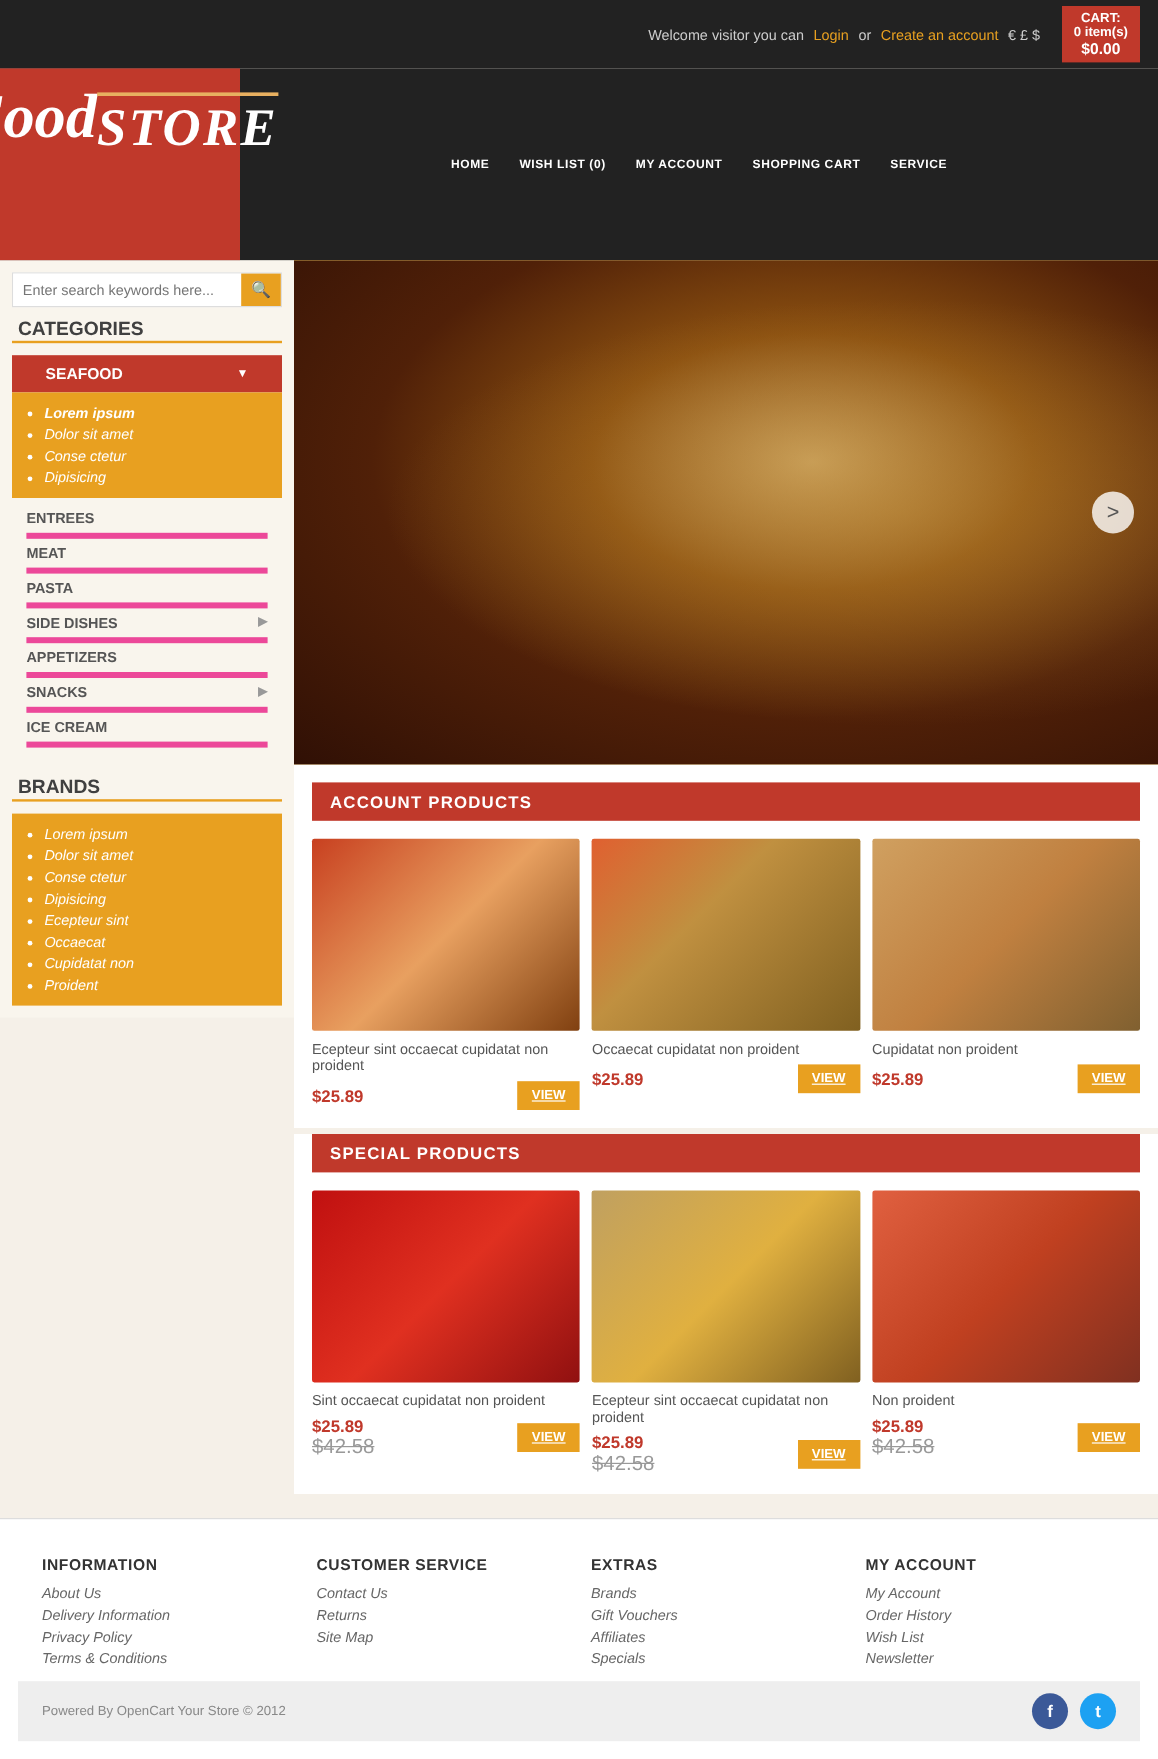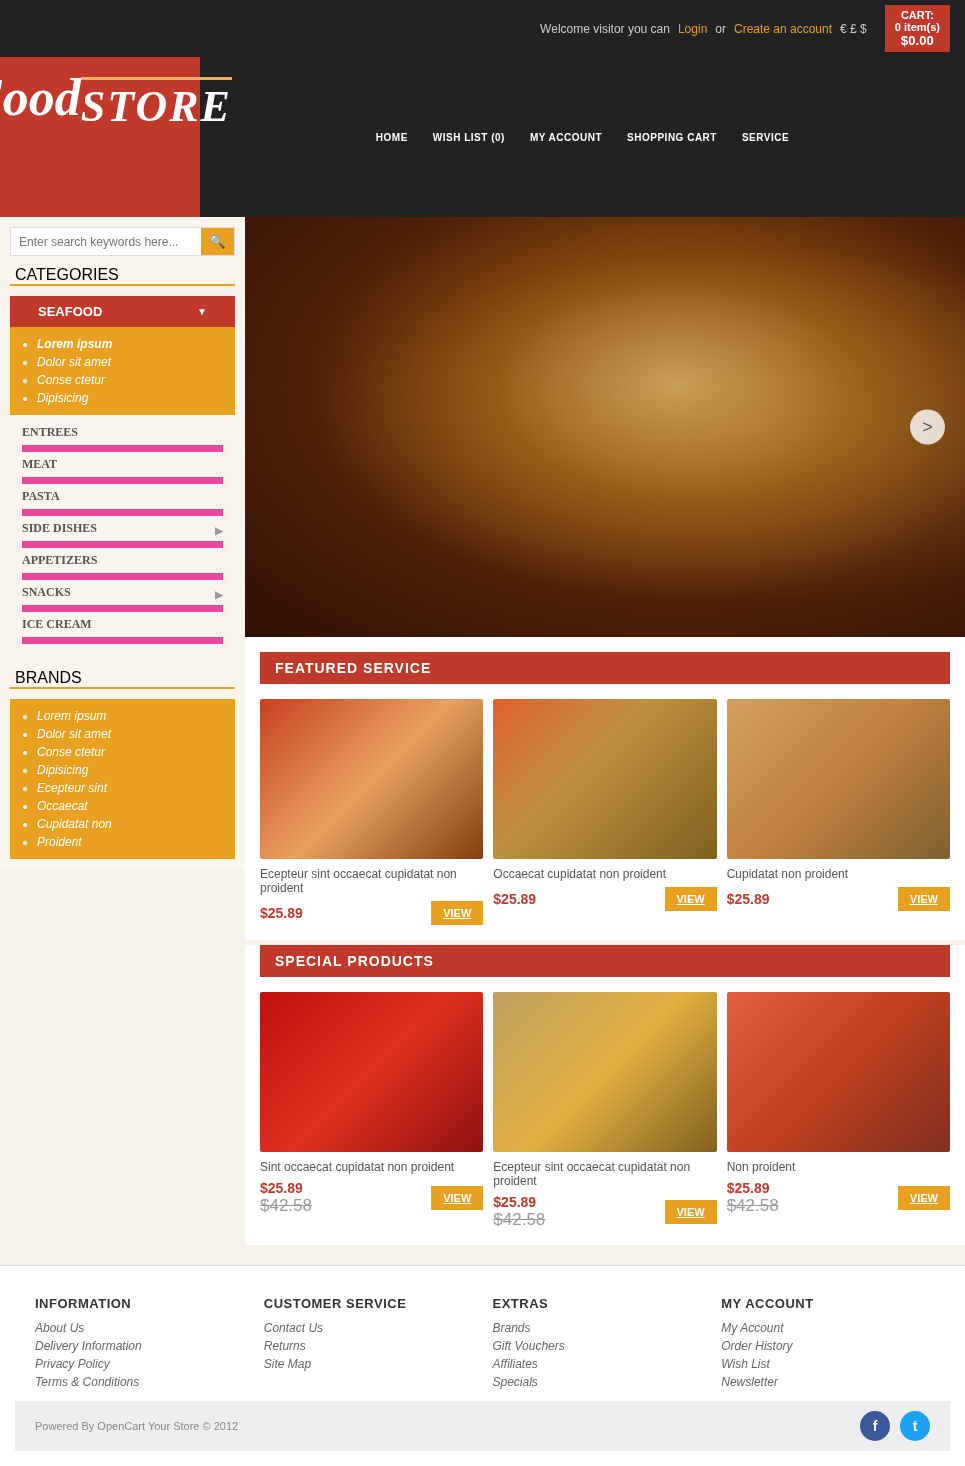--- a/index.html
+++ b/index.html
@@ -27,33 +27,33 @@
 
     
     .sidebar { width: 245px; min-width: 245px; background: #f9f5ed; }
 
     .search-box { padding: 10px; }
     .search-input-wrap { display: flex; border: 1px solid #ddd; background: white; }
     .search-input-wrap input { flex: 1; border: none; outline: none; padding: 6px 8px; font-size: 12px; color: #999; }
     .search-btn { background: #e8a020; border: none; padding: 6px 8px; cursor: pointer; color: white; }
 
     .categories-section { padding: 0 10px 10px; }
-    .section-title { color: #000000; font-size: 16px; font-weight: normal; text-transform: uppercase; margin-bottom: 8px; padding-left: 5px; }
+    .section-title { color: #404040; font-size: 16px; font-weight: bold; text-transform: uppercase; margin-bottom: 8px; padding-left: 5px; }
     .section-title-border { border-bottom: 2px solid #e8a020; margin-bottom: 10px; }
 
     .cat-dropdown { background: #c0392b; color: white; padding: 8px 28px; font-size: 13px; font-weight: bold; display: flex; justify-content: space-between; align-items: center; cursor: pointer; }
     .cat-dropdown .arrow { font-size: 10px; }
 
     .cat-sub-list { background: #e8a020; padding: 8px 12px; }
     .cat-sub-list ul { list-style: disc; padding-left: 15px; }
     .cat-sub-list li { color: white; font-size: 12px; padding: 2px 0; font-style: italic; }
     .cat-sub-list li.active { color: #fff; font-weight: bold; }
 
     .cat-list { padding: 5px 12px; }
-    .cat-list-item { display: flex; justify-content: space-between; align-items: flex-end; padding: 5px 0; border-bottom: 7px solid #ec4899; font-size: 12px; font-weight: bold; color: #555; text-transform: uppercase; cursor: pointer; font-family: Liberation Serif, serif; }
+    .cat-list-item { display: flex; justify-content: space-between; align-items: flex-start; padding: 5px 0; border-bottom: 5px solid #ec4899; font-size: 12px; font-weight: bold; color: #555; text-transform: uppercase; cursor: pointer; }
     .cat-list-item .arrow-r { font-size: 10px; color: #999; }
 
     .brands-section { padding: 0 10px 10px; margin-top: 10px; }
     .brands-list { background: #e8a020; padding: 8px 12px; }
     .brands-list ul { list-style: disc; padding-left: 15px; }
     .brands-list li { color: white; font-size: 12px; padding: 2px 0; font-style: italic; }
 
     
     .main-content { flex: 1; min-height: 800px; }
 
@@ -211,21 +211,21 @@
 
     <div class="hero-slider">
       <div class="hero-bg">
         <div class="hero-food-sim"></div>
         <div class="hero-overlay"></div>
       </div>
       <button class="hero-nav-btn">&gt;</button>
     </div>
 
     <div class="products-section">
-      <div class="section-header">FEATURED SERVICE</div>
+      <div class="section-header">ACCOUNT PRODUCTS</div>
       <div class="products-grid">
 
         <div class="product-card">
           <div class="product-img-sim product-img-1"></div>
           <div class="product-name">Ecepteur sint occaecat cupidatat non proident</div>
           <div class="product-price-row">
             <span class="product-price">$25.89</span>
             <button class="view-btn">VIEW</button>
           </div>
         </div>

